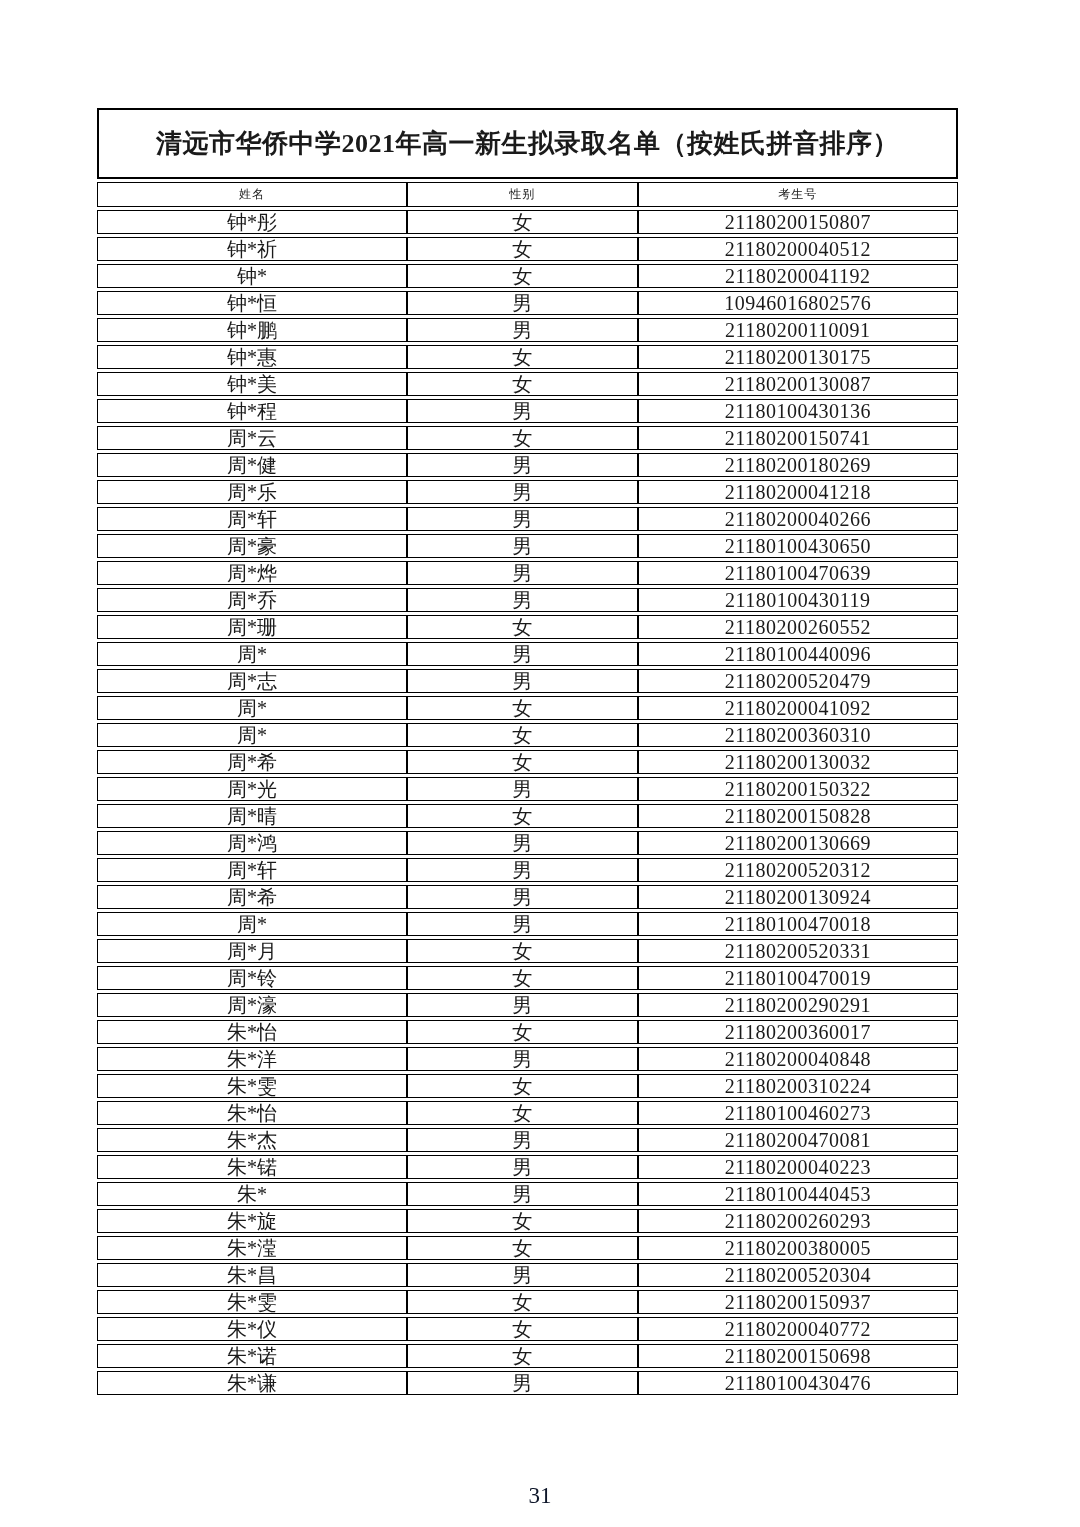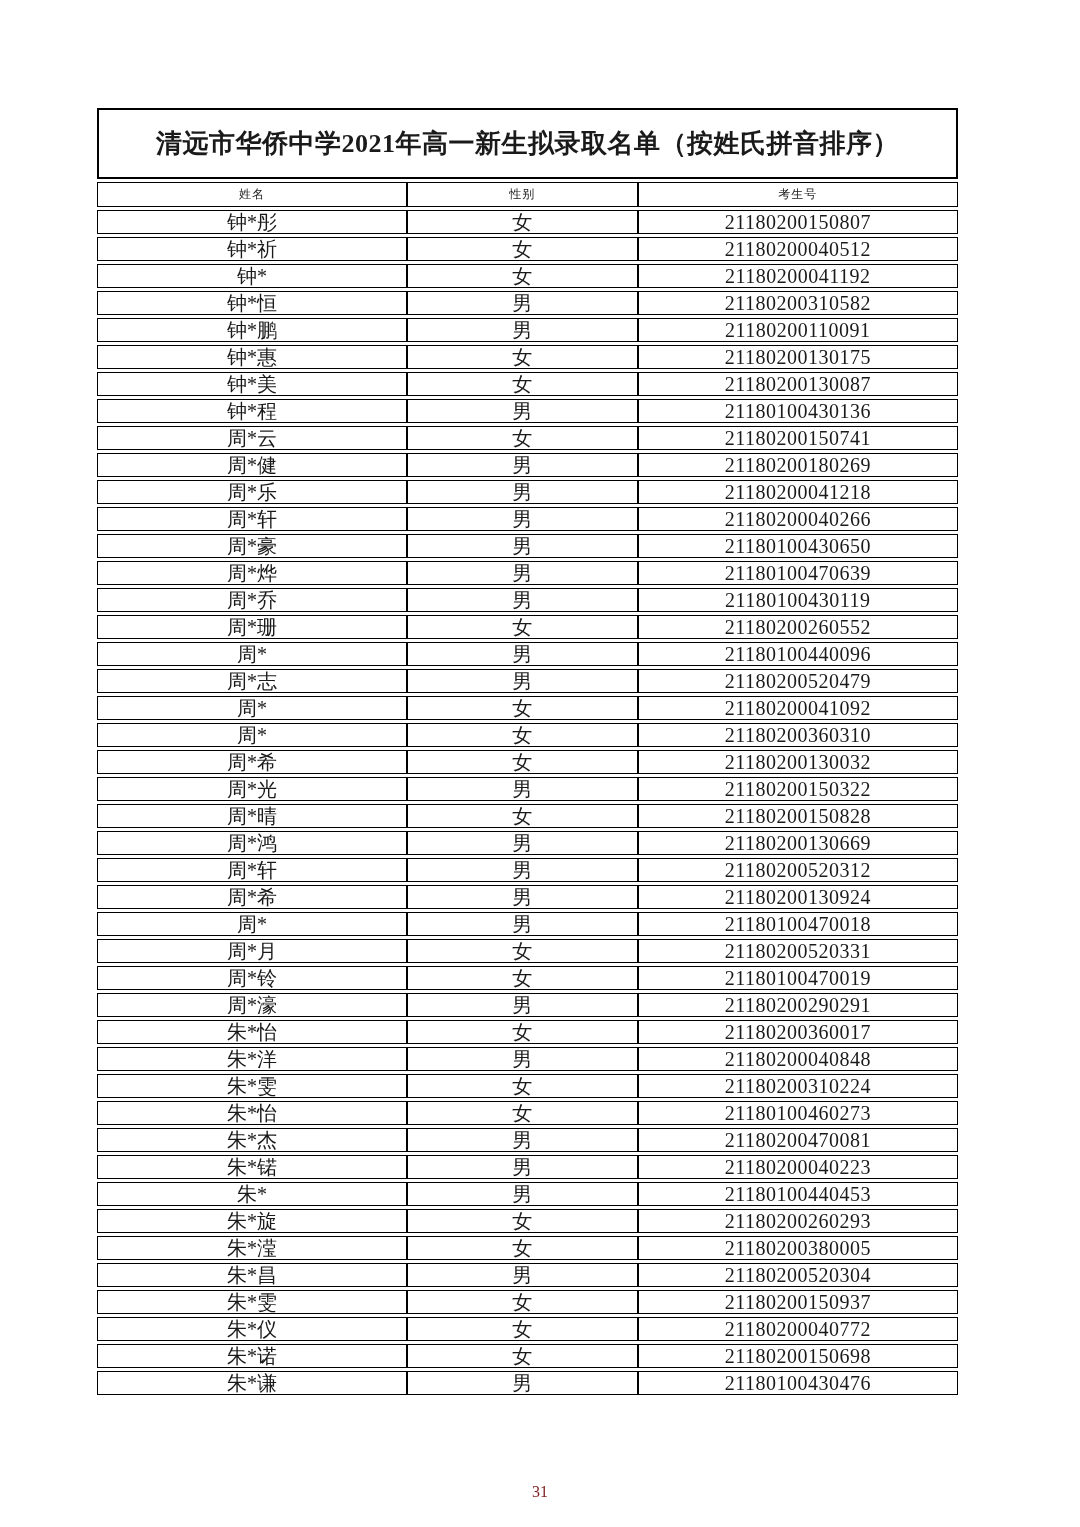--- a/index.html
+++ b/index.html
@@ -57,22 +57,22 @@
     font-size: 20px;
     line-height: 22px;
   }
   td.num { letter-spacing: 0.5px; }
   .page-number {
     position: absolute;
     top: 1483px;
     left: 0;
     width: 1080px;
     text-align: center;
-    font-size: 16px;
-    color: #7f1d1d;
+    font-size: 23px;
+    color: #0f172a;
   }
 </style>
 </head>
 <body>
 
 <div class="sheet">
   <div class="title-box">清远市华侨中学2021年高一新生拟录取名单（按姓氏拼音排序）</div>
 
   <table class="roster">
     <colgroup>
@@ -99,21 +99,21 @@
           <td class="num">21180200040512</td>
         </tr>
         <tr>
           <td>钟*</td>
           <td>女</td>
           <td class="num">21180200041192</td>
         </tr>
         <tr>
           <td>钟*恒</td>
           <td>男</td>
-          <td class="num">21180200310582</td>
+          <td class="num">10946016802576</td>
         </tr>
         <tr>
           <td>钟*鹏</td>
           <td>男</td>
           <td class="num">21180200110091</td>
         </tr>
         <tr>
           <td>钟*惠</td>
           <td>女</td>
           <td class="num">21180200130175</td>

